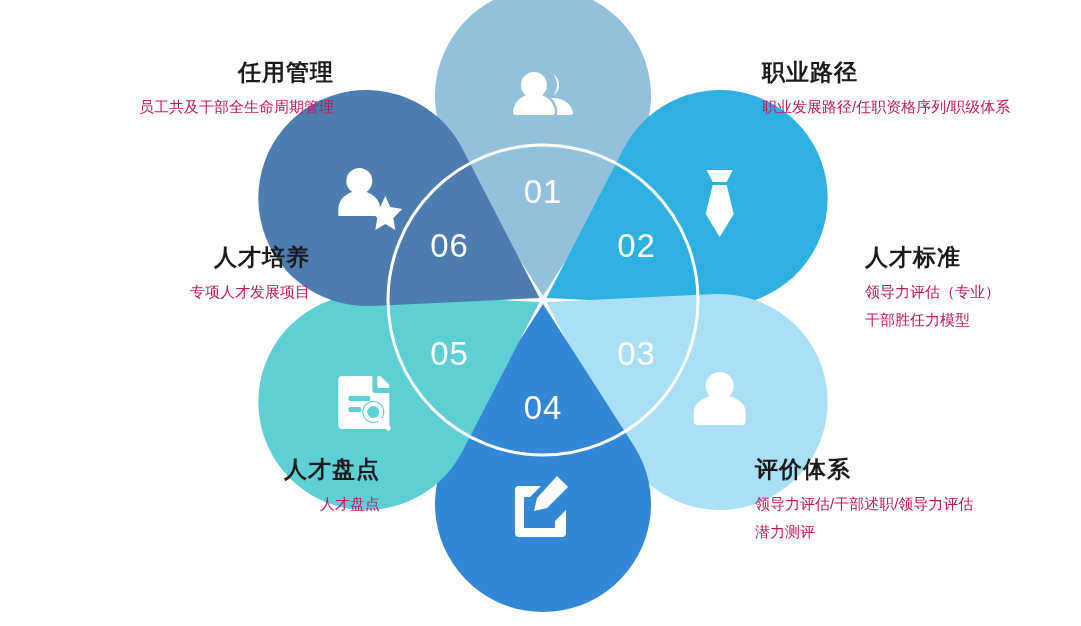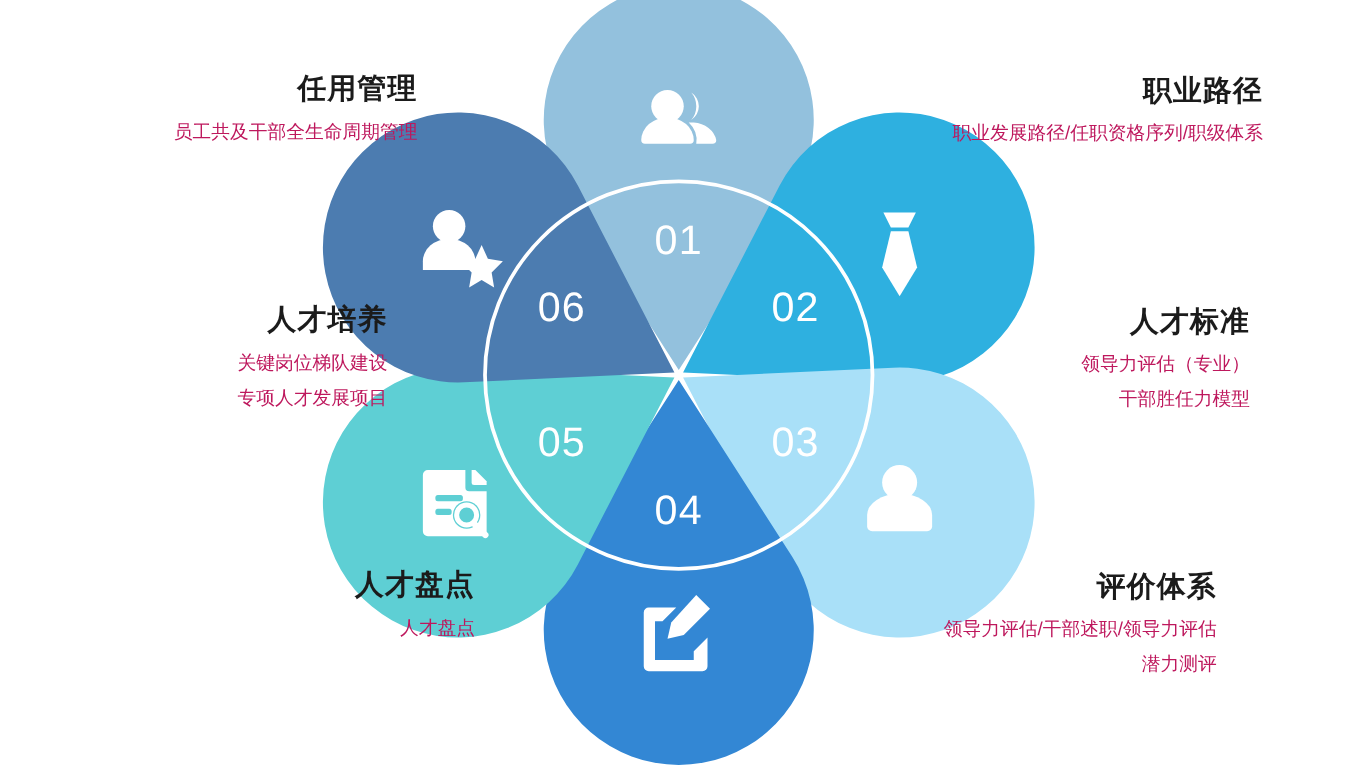--- a/index.html
+++ b/index.html
@@ -33,22 +33,22 @@
     letter-spacing: 1px;
     line-height: 1.25;
     white-space: nowrap;
   }
   .label .sub {
     font-size: 15px;
     color: #be185d;
     line-height: 1.85;
     white-space: nowrap;
   }
-  .label.right-align { text-align: right; font-family: Liberation Mono, monospace; }
-  .label.left-align  { text-align: right;  }
+  .label.right-align { text-align: right; }
+  .label.left-align  { text-align: left;  }
 
   .label.right-align .title { margin-bottom: 6px; }
   .label.left-align  .title { margin-bottom: 6px; }
 
   
   #label-01 { right: 747px; top: 58px;  }
   #label-02 { left: 762px;  top: 58px;  }
   #label-03 { left: 855px;  top: 243px; margin-left: 10px; }
   #label-04 { left: 755px;  top: 455px; }
   #label-05 { right: 701px; top: 455px; }
@@ -189,17 +189,16 @@
     <div class="sub">潜力测评</div>
   </div>
 
   <div class="label right-align" id="label-05">
     <div class="title">人才盘点</div>
     <div class="sub">人才盘点</div>
   </div>
 
   <div class="label right-align" id="label-06">
     <div class="title">人才培养</div>
-    <div class="sub">关键岗位梯队建设</div>
     <div class="sub">专项人才发展项目</div>
   </div>
 
 </div>
 
 </body></html>

